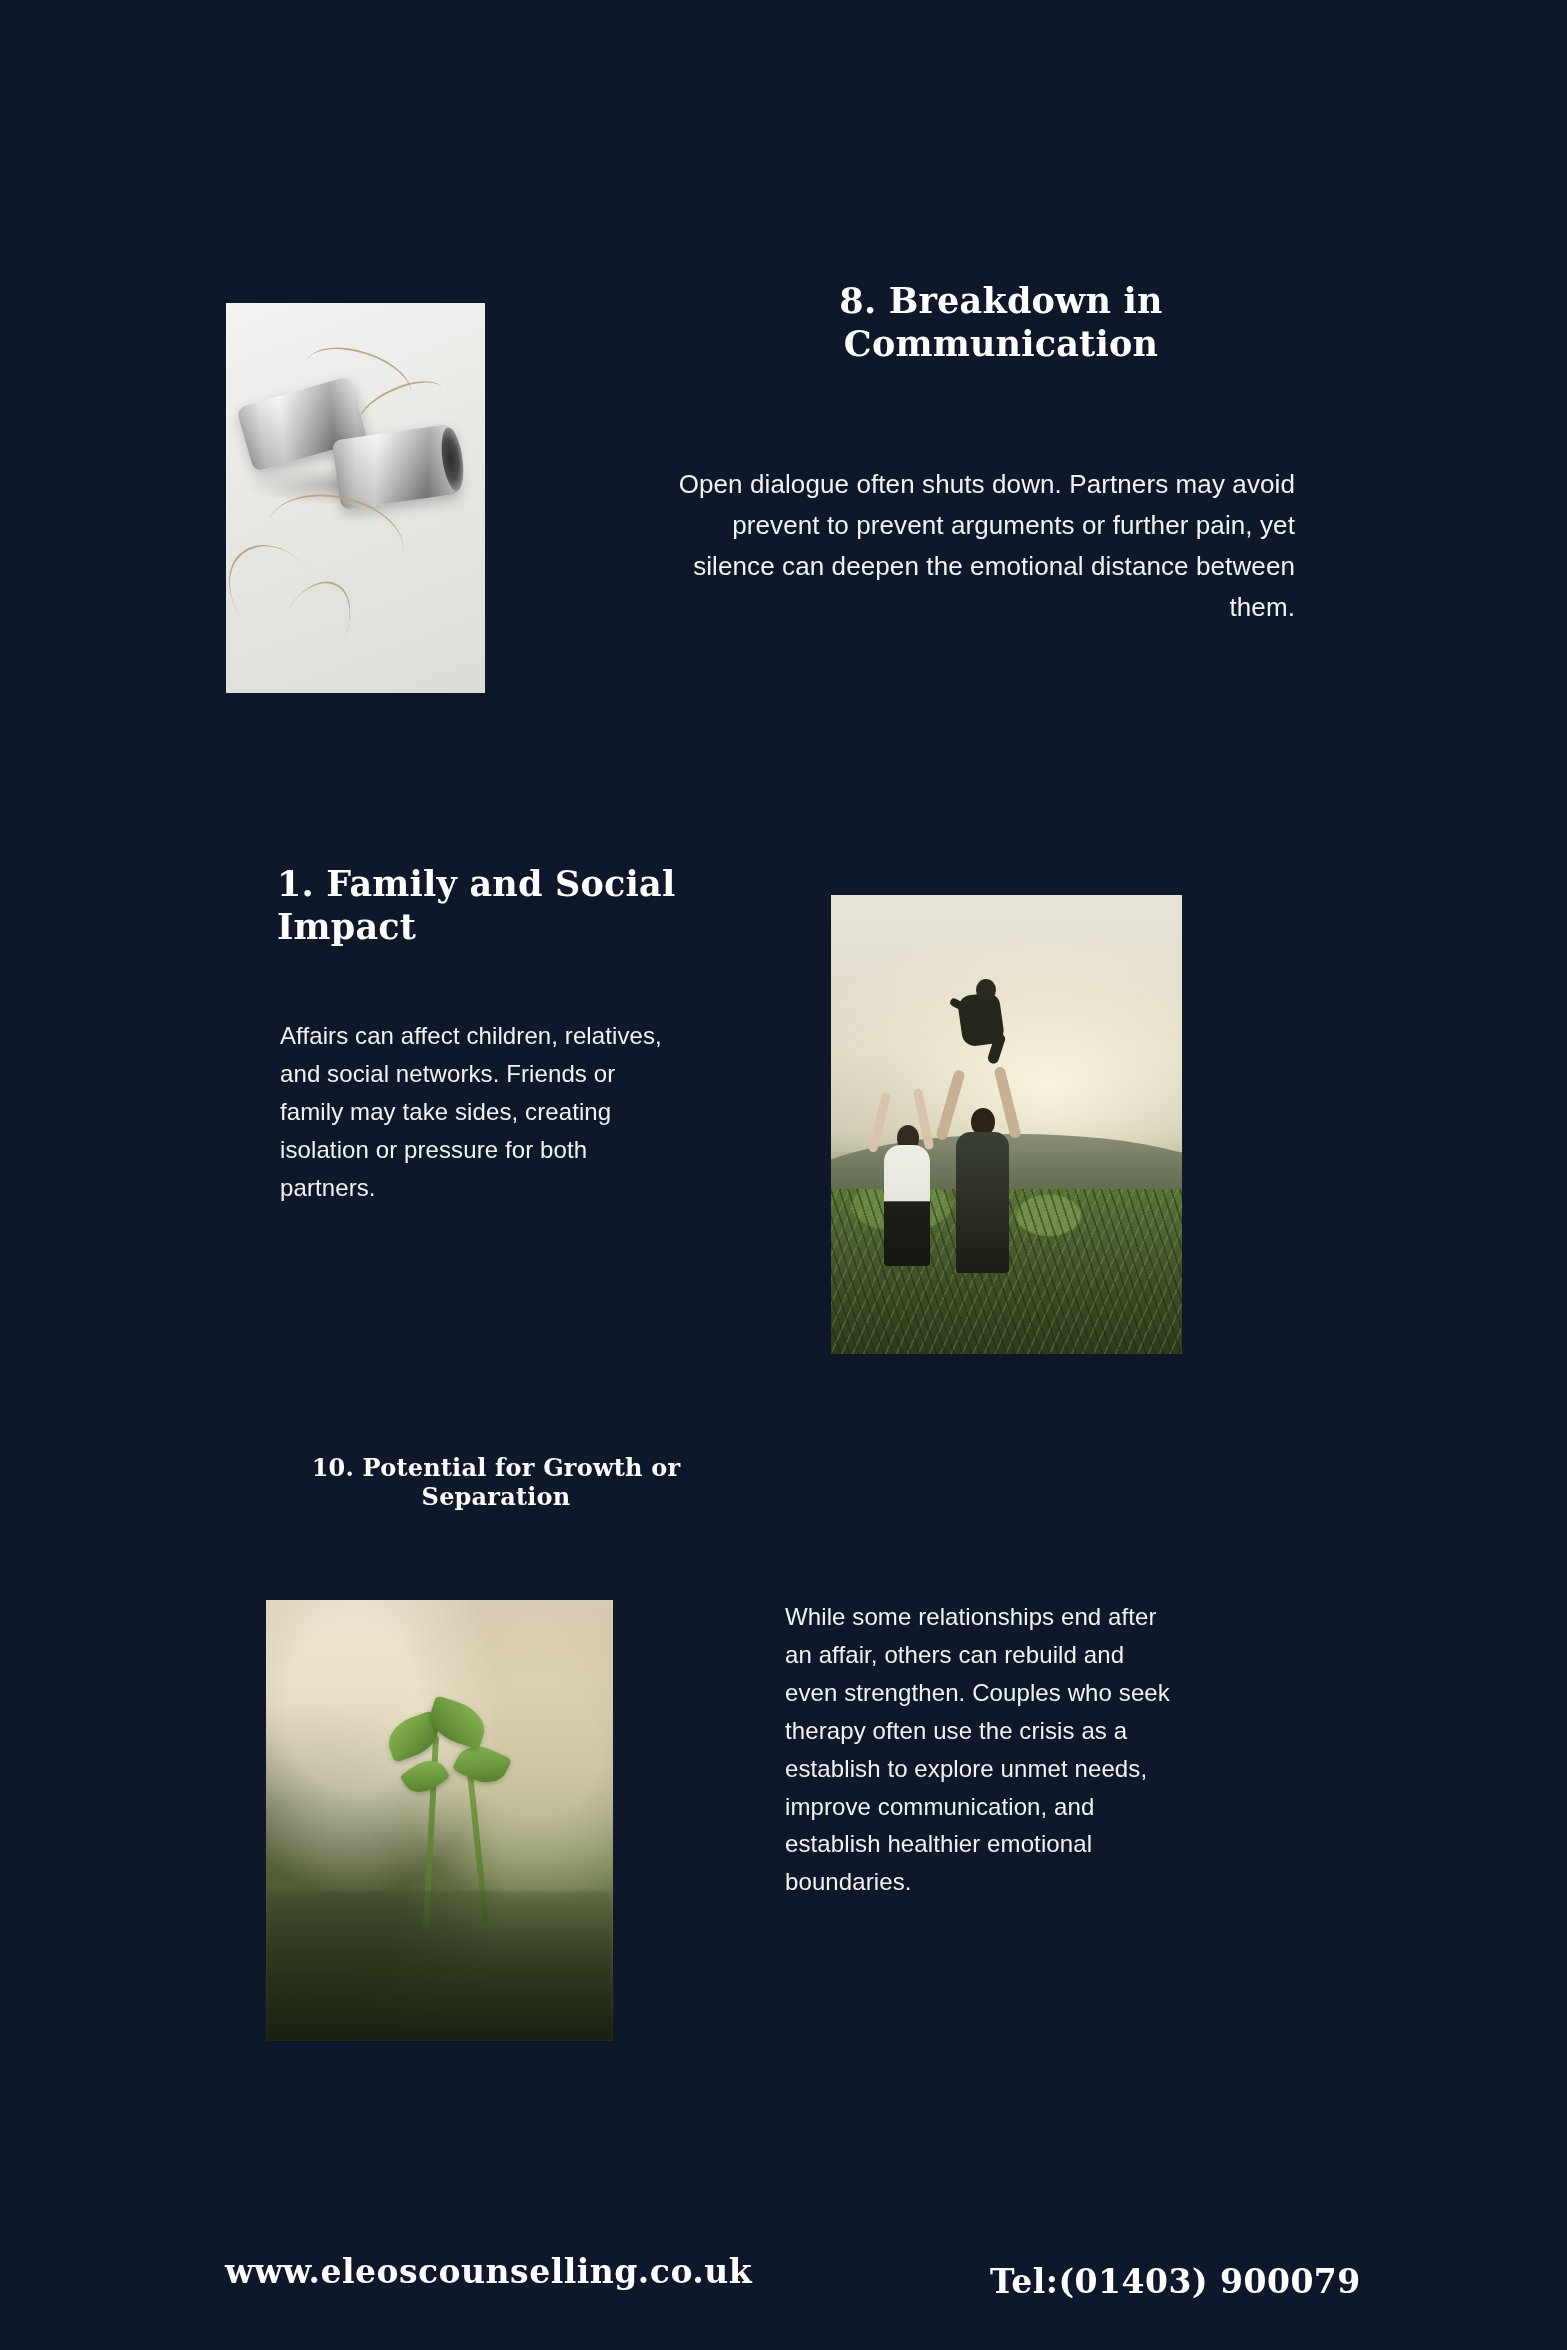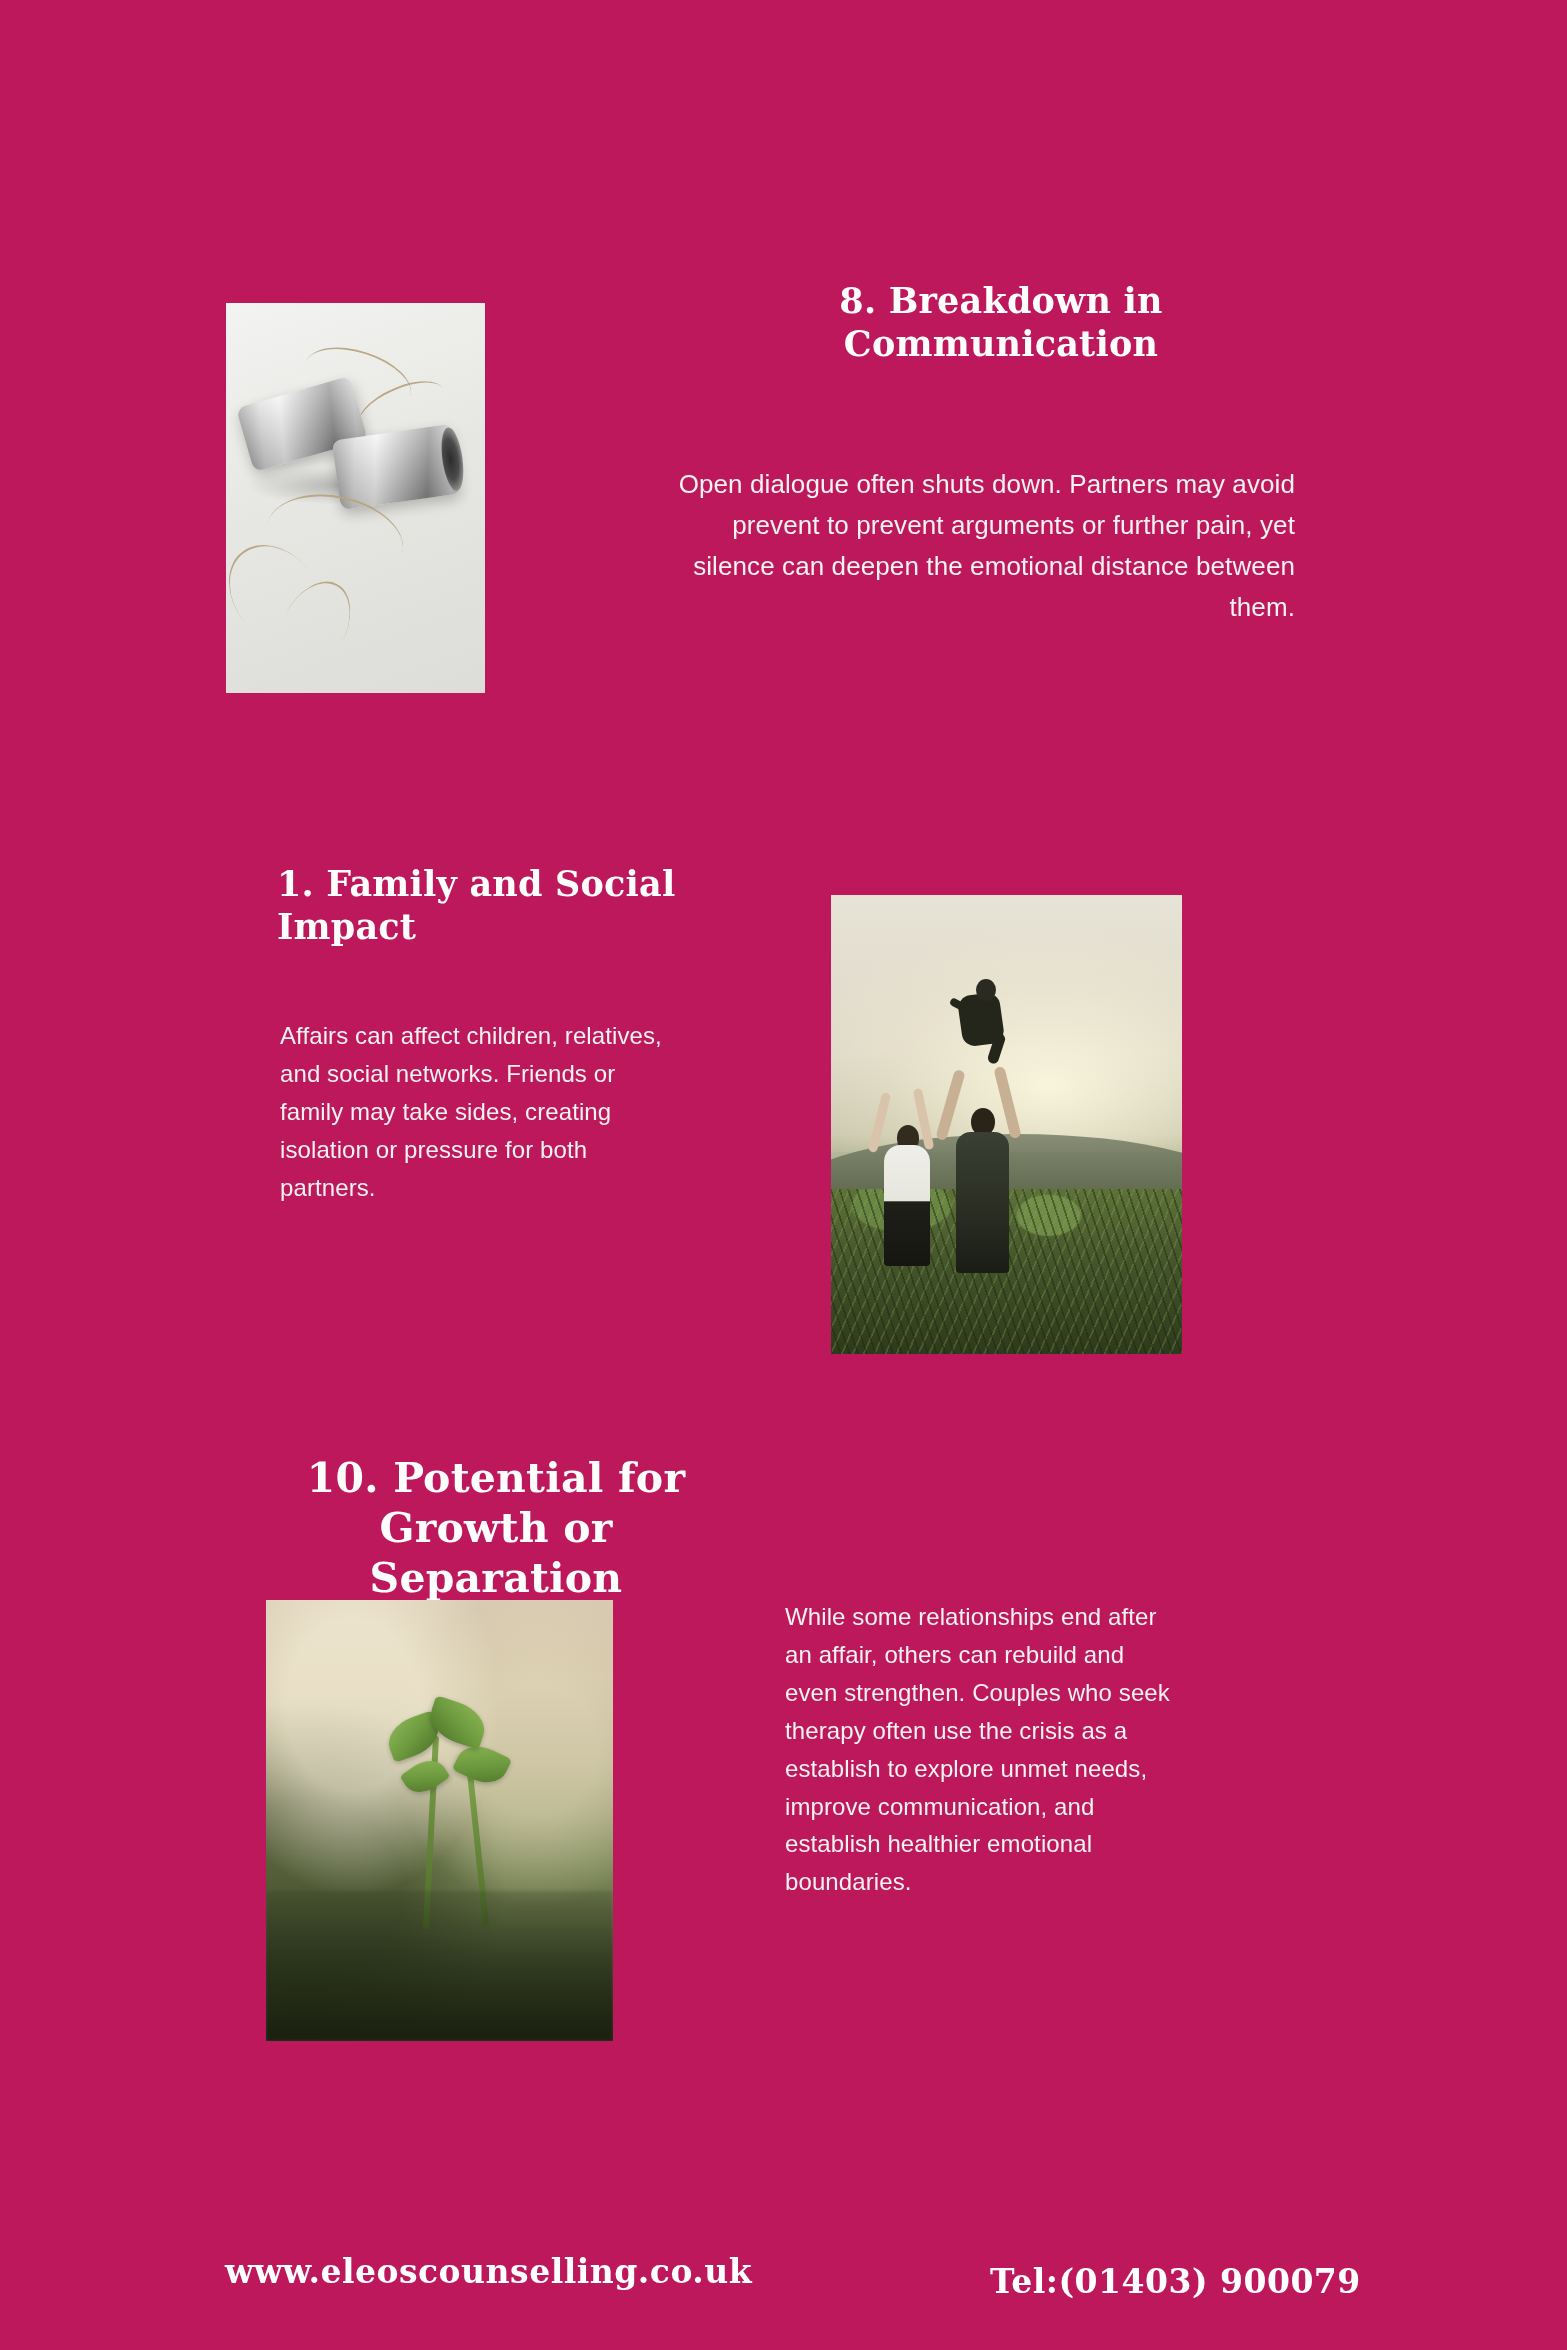--- a/index.html
+++ b/index.html
@@ -11,21 +11,21 @@
     width: 1568px;
     height: 2351px;
     position: relative;
     font-family: "Liberation Sans", sans-serif;
     color: #ffffff;
     overflow: hidden;
   }
   .page {
     position: absolute;
     inset: 0;
-    background: #be185d;
+    background: #0f172a;
   }
 
   
   .section {
     position: absolute;
     display: block;
   }
   .heading {
     font-family: "DejaVu Serif", "Liberation Serif", serif;
     font-weight: 700;
@@ -189,21 +189,21 @@
   .fig-child-head { left: 145px; top: 84px; width: 20px; height: 22px; border-radius: 50%; background: #2b2a20; }
   .fig-child-arm { left: 118px; top: 108px; width: 27.5px; height: 8.3px; border-radius: 4.6px; transform: rotate(28deg); background: #24261c; }
   .fig-child-leg { left: 160px; top: 138px; width: 11px; height: 31px; border-radius: 5.5px; transform: rotate(18deg); background: #24261c; }
 
   
   #sec10-heading {
     left: 248px;
     top: 1453px;
     width: 496px;
     text-align: center;
-    font-size: 41px;
+    font-size: 24px;
   }
   #sec10-photo {
     left: 266px;
     top: 1600px;
     width: 347px;
     height: 441px;
   }
   .sprout-bg {
     background: linear-gradient(180deg, #d7cbb4 0%, #cfc3a7 18%, #b4ae8c 38%, #7e8a5c 60%, #4e5a36 82%, #313a22 100%);
     filter: saturate(1.05);

